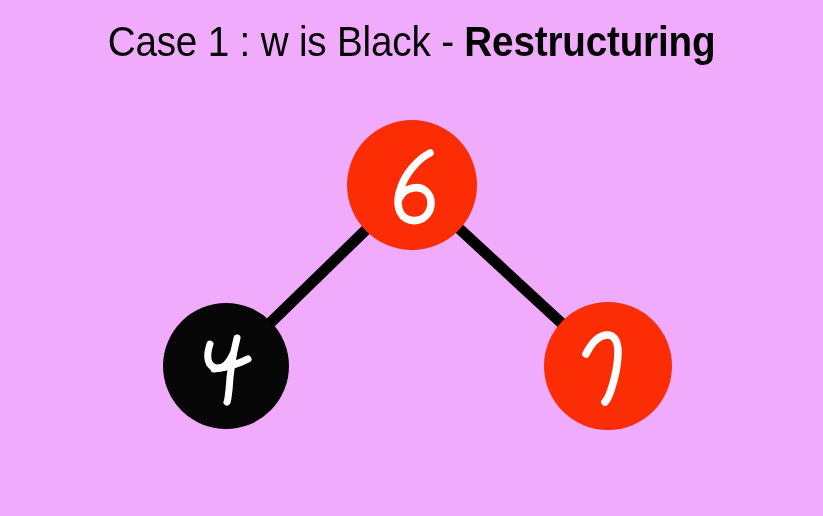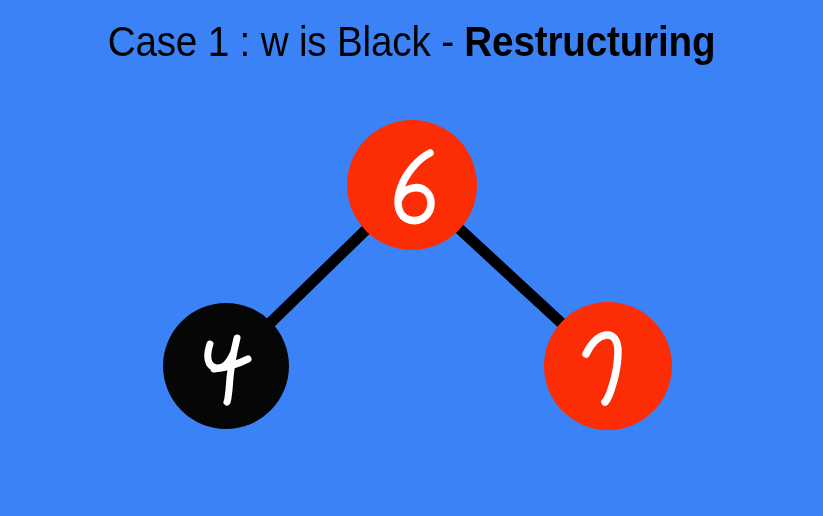--- a/index.html
+++ b/index.html
@@ -70,21 +70,21 @@
     width: 1px;
     height: 1px;
     overflow: hidden;
     clip: rect(0 0 0 0);
     white-space: nowrap;
   }
 </style>
 </head>
 <body>
 
-<div id="slide" style="background: #3b82f6;">
+<div id="slide" style="background: #f0abfc;">
 
   <div id="slide-title" style="color: rgb(0, 0, 0);">
     <span class="title-normal">Case 1 : w is Black - </span><span class="title-bold">Restructuring</span>
   </div>
 
   <svg id="tree-canvas" viewBox="0 0 823 516" xmlns="http://www.w3.org/2000/svg">
 
     <g>
       <line class="tree-edge" x1="412" y1="185" x2="226" y2="366" stroke="#000000"></line>
       <line class="tree-edge" x1="412" y1="185" x2="608" y2="366" stroke="#000000"></line>

